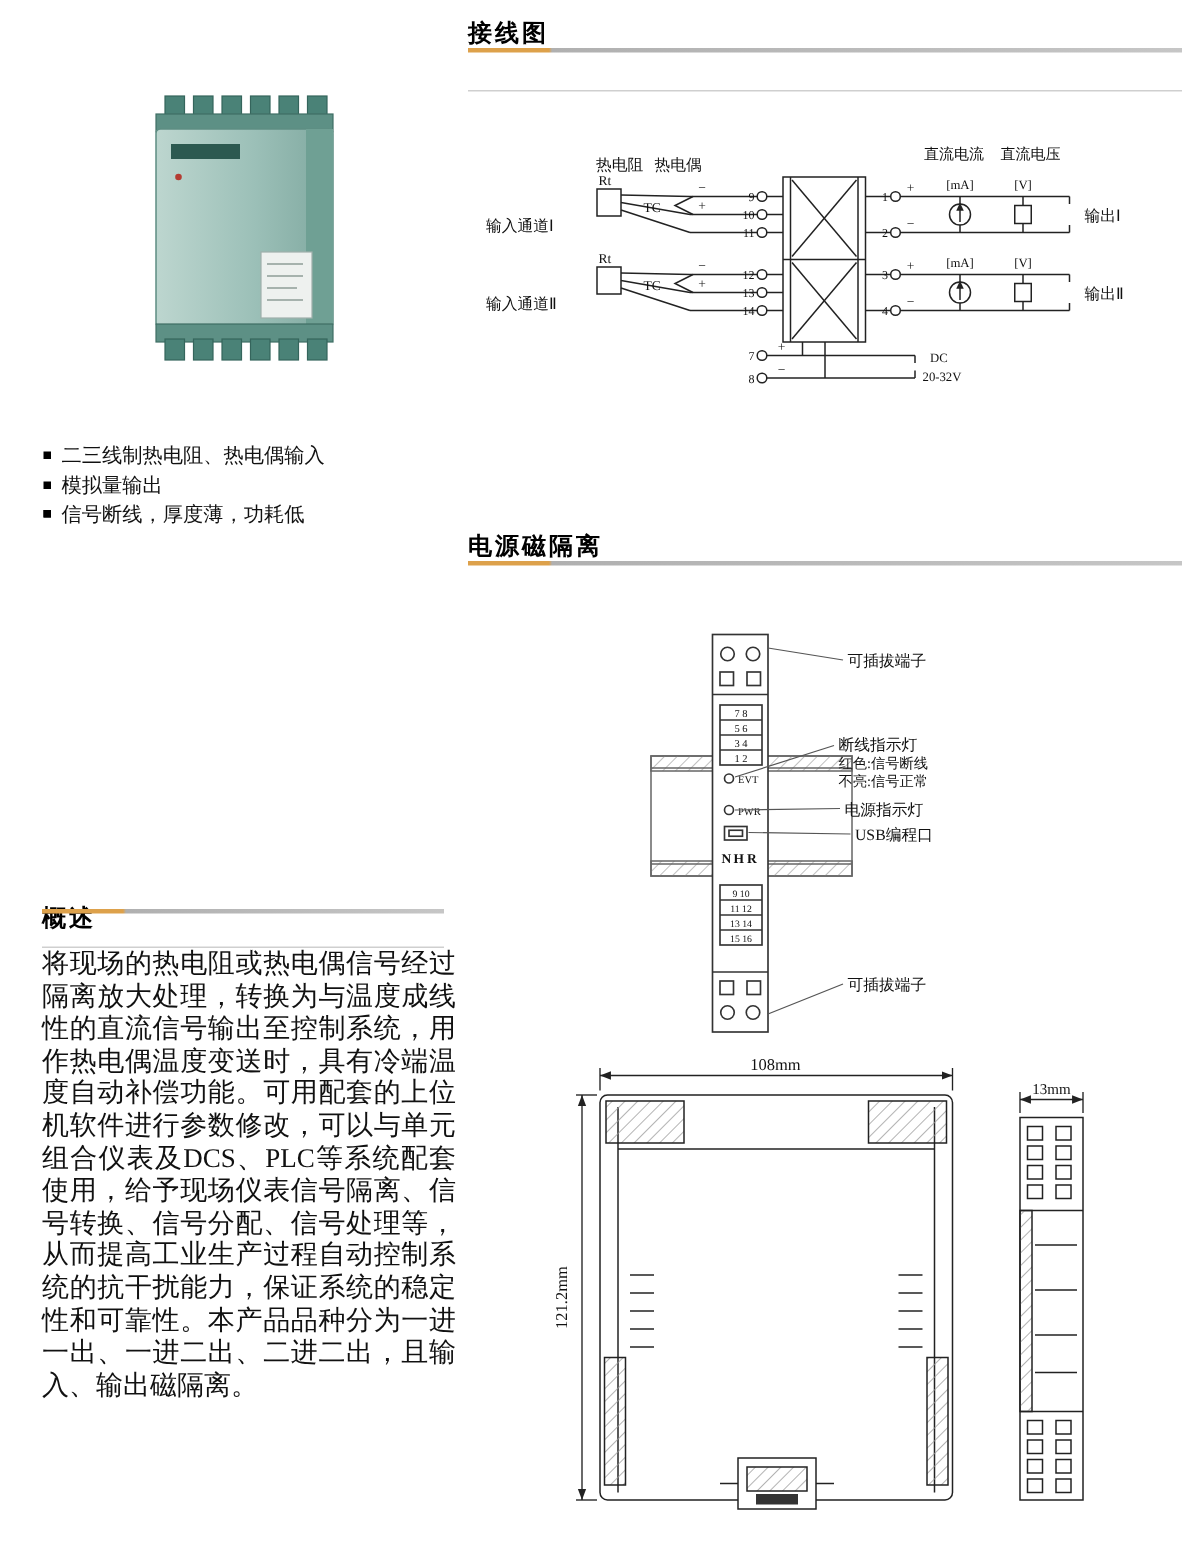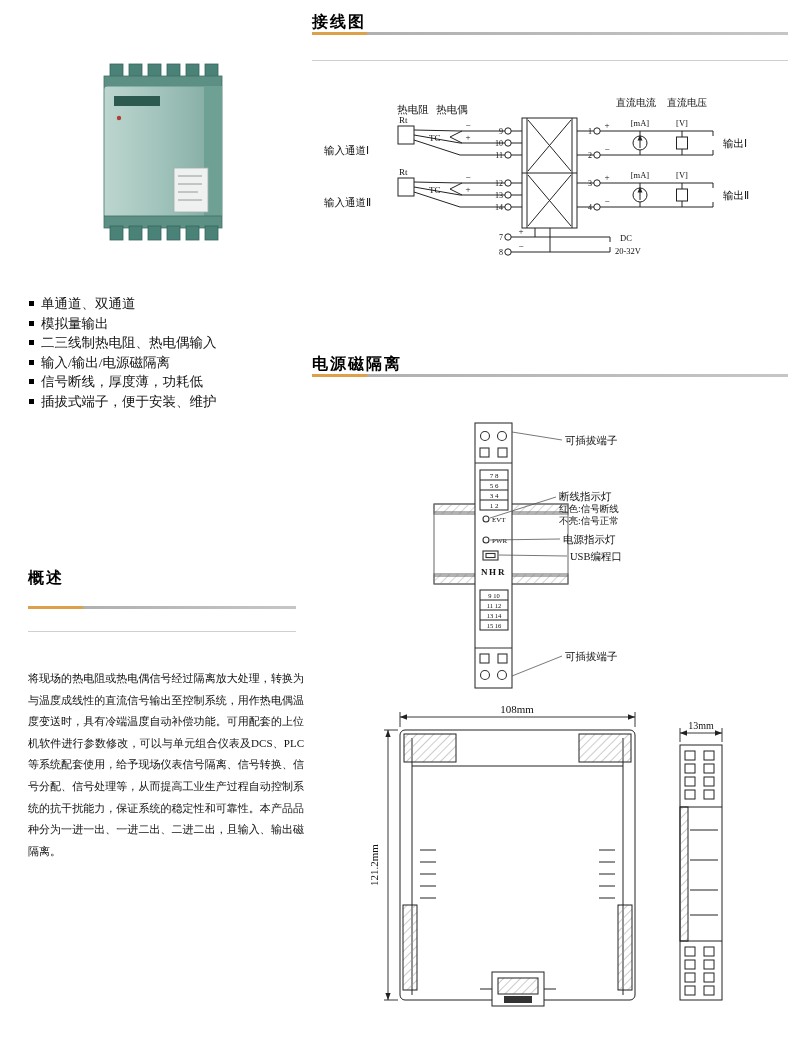--- a/index.html
+++ b/index.html
@@ -8,21 +8,21 @@
        font-family:"Liberation Serif","DejaVu Sans",serif}
   .page{position:absolute;left:0;top:0;width:800px;height:1040px;background:#fff;overflow:hidden}
   .abs{position:absolute}
   .sec-heading{position:absolute;font-size:16px;font-weight:700;letter-spacing:2px;color:#000}
   .rule-main{position:absolute;height:3px;
              background:linear-gradient(to right,#dda14b 0,#dda14b 54px,#b0b0b0 56px,#c6c6c6 100%)}
   .rule-sub{position:absolute;height:1px;background:#cfcfcf}
   .features{position:absolute;left:28px;top:294px;width:254px;list-style:none}
   .features li{position:relative;padding-left:13px;font-size:13.5px;line-height:19.5px}
   .features .sq{position:absolute;left:1px;top:7px;width:5px;height:5px;background:#000}
-  .overview-text{position:absolute;left:28px;top:668px;width:276px;font-size:11px;
+  .overview-text{position:absolute;left:28px;top:632px;width:276px;font-size:18px;
                  line-height:21.6px;text-align:justify}
   svg{overflow:visible}
   svg text{fill:#111;font-family:"Liberation Serif","DejaVu Sans",serif}
 </style>
 </head>
 <body>
 
 <div class="page">
 
   <svg class="abs" style="left:88px;top:52px" width="165" height="200" viewBox="0 0 165 200">
@@ -184,27 +184,24 @@
     <text x="372" y="46" text-anchor="middle" font-size="8.5">[V]</text>
     <text x="330" y="98" text-anchor="middle" font-size="8.5">[mA]</text>
     <text x="372" y="98" text-anchor="middle" font-size="8.5">[V]</text>
     <text x="413" y="67" font-size="10.5">输出Ⅰ</text>
     <text x="413" y="119" font-size="10.5">输出Ⅱ</text>
     <text x="310" y="161" font-size="8.5">DC</text>
     <text x="305" y="174" font-size="8.5">20-32V</text>
   </svg>
 
   <ul class="features">
-    <li><span class="sq"></span><span>单通道、双通道</span></li>
+    <li><span class="sq"></span><span>二三线制热电阻、热电偶输入</span></li>
     <li><span class="sq"></span><span>模拟量输出</span></li>
-    <li><span class="sq"></span><span>二三线制热电阻、热电偶输入</span></li>
-    <li><span class="sq"></span><span>输入/输出/电源磁隔离</span></li>
     <li><span class="sq"></span></li>
     <li><span class="sq"></span><span>信号断线，厚度薄，功耗低</span></li>
-    <li><span class="sq"></span><span>插拔式端子，便于安装、维护</span></li>
   </ul>
 
   <h2 class="sec-heading" style="left:312px;top:354px">电源磁隔离</h2>
   <div class="rule-main" style="left:312px;top:374px;width:476px"></div>
 
   <svg class="abs" style="left:420px;top:408px" width="370" height="300" viewBox="0 0 370 300">
     <defs>
       <pattern id="h2" width="6" height="6" patternUnits="userSpaceOnUse" patternTransform="rotate(45)">
         <line x1="0" y1="0" x2="0" y2="6" stroke="#aaa" stroke-width="1"></line>
       </pattern>
@@ -265,21 +262,21 @@
     </g>
     <text x="145" y="36" font-size="10.5">可插拔端子</text>
     <text x="139" y="92" font-size="10.5">断线指示灯</text>
     <text x="139" y="104" font-size="9.5">红色:信号断线</text>
     <text x="139" y="116" font-size="9.5">不亮:信号正常</text>
     <text x="143" y="135" font-size="10.5">电源指示灯</text>
     <text x="150" y="152" font-size="10.5">USB编程口</text>
     <text x="145" y="252" font-size="10.5">可插拔端子</text>
   </svg>
 
-  <h2 class="sec-heading" style="left:28px;top:568px">概述</h2>
+  <h2 class="sec-heading" style="left:28px;top:602px">概述</h2>
   <div class="rule-main" style="left:28px;top:606px;width:268px"></div>
   <div class="rule-sub" style="left:28px;top:631px;width:268px"></div>
   <p class="overview-text">将现场的热电阻或热电偶信号经过隔离放大处理，转换为与温度成线性的直流信号输出至控制系统，用作热电偶温度变送时，具有冷端温度自动补偿功能。可用配套的上位机软件进行参数修改，可以与单元组合仪表及DCS、PLC等系统配套使用，给予现场仪表信号隔离、信号转换、信号分配、信号处理等，从而提高工业生产过程自动控制系统的抗干扰能力，保证系统的稳定性和可靠性。本产品品种分为一进一出、一进二出、二进二出，且输入、输出磁隔离。</p>
 
   <svg class="abs" style="left:340px;top:700px" width="450" height="335" viewBox="0 0 450 335">
     <defs>
       <pattern id="h1" width="6" height="6" patternUnits="userSpaceOnUse" patternTransform="rotate(45)">
         <line x1="0" y1="0" x2="0" y2="6" stroke="#999" stroke-width="1"></line>
       </pattern>
       <marker id="da" viewBox="0 0 10 10" refX="9" refY="5" markerWidth="9" markerHeight="9" orient="auto-start-reverse">

